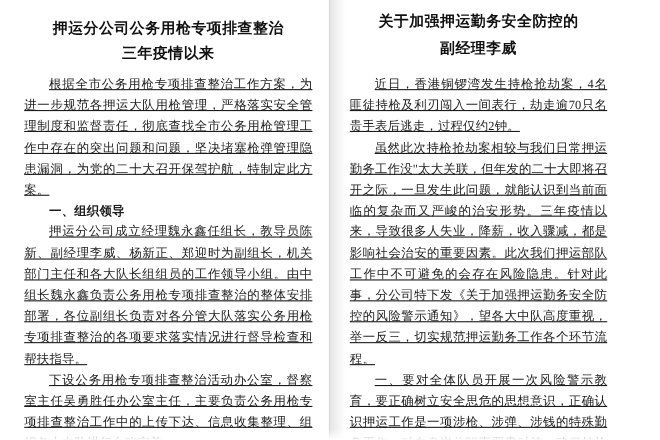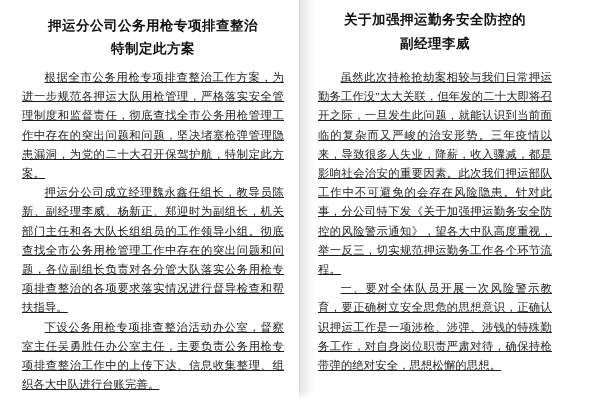--- a/index.html
+++ b/index.html
@@ -104,35 +104,37 @@
   }
 </style>
 </head>
 <body>
 
 <div class="page">
 
   <div class="column col-left">
     <div class="doc-title">
       <span class="t-line">押运分公司公务用枪专项排查整治</span>
-      <span class="t-line">特制定此方案</span>
+      <span class="t-line">三年疫情以来</span>
     </div>
     <p class="para indent">根据全市公务用枪专项排查整治工作方案，为进一步规范各押运大队用枪管理，严格落实安全管理制度和监督责任，彻底查找全市公务用枪管理工作中存在的突出问题和问题，坚决堵塞枪弹管理隐患漏洞，为党的二十大召开保驾护航，特制定此方案。</p>
-    <p class="para indent">押运分公司成立经理魏永鑫任组长，教导员陈新、副经理李威、杨新正、郑迎时为副组长，机关部门主任和各大队长组组员的工作领导小组。彻底查找全市公务用枪管理工作中存在的突出问题和问题，各位副组长负责对各分管大队落实公务用枪专项排查整治的各项要求落实情况进行督导检查和帮扶指导。</p>
+    <p class="para heading">一、组织领导</p>
+    <p class="para indent">押运分公司成立经理魏永鑫任组长，教导员陈新、副经理李威、杨新正、郑迎时为副组长，机关部门主任和各大队长组组员的工作领导小组。由中组长魏永鑫负责公务用枪专项排查整治的整体安排部署，各位副组长负责对各分管大队落实公务用枪专项排查整治的各项要求落实情况进行督导检查和帮扶指导。</p>
     <p class="para indent">下设公务用枪专项排查整治活动办公室，督察室主任吴勇胜任办公室主任，主要负责公务用枪专项排查整治工作中的上传下达、信息收集整理、组织各大中队进行台账完善。</p>
 
   </div>
 
   <div class="divider"></div>
 
   <div class="column col-right">
     <div class="doc-title">
       <span class="t-line">关于加强押运勤务安全防控的</span>
       <span class="t-line">副经理李威</span>
     </div>
+    <p class="para indent">近日，香港铜锣湾发生持枪抢劫案，4名匪徒持枪及利刃闯入一间表行，劫走逾70只名贵手表后逃走，过程仅约2钟。</p>
     <p class="para indent">虽然此次持枪抢劫案相较与我们日常押运勤务工作没"太大关联，但年发的二十大即将召开之际，一旦发生此问题，就能认识到当前面临的复杂而又严峻的治安形势。三年疫情以来，导致很多人失业，降薪，收入骤减，都是影响社会治安的重要因素。此次我们押运部队工作中不可避免的会存在风险隐患。针对此事，分公司特下发《关于加强押运勤务安全防控的风险警示通知》，望各大中队高度重视，举一反三，切实规范押运勤务工作各个环节流程。</p>
     <p class="para indent">一、要对全体队员开展一次风险警示教育，要正确树立安全思危的思想意识，正确认识押运工作是一项涉枪、涉弹、涉钱的特殊勤务工作，对自身岗位职责严肃对待，确保持枪带弹的绝对安全，思想松懈的思想。</p>
 
   </div>
 
   <div class="scan-edge"></div>
   <div class="fade-bottom"></div>
 </div>
 
 </body></html>

